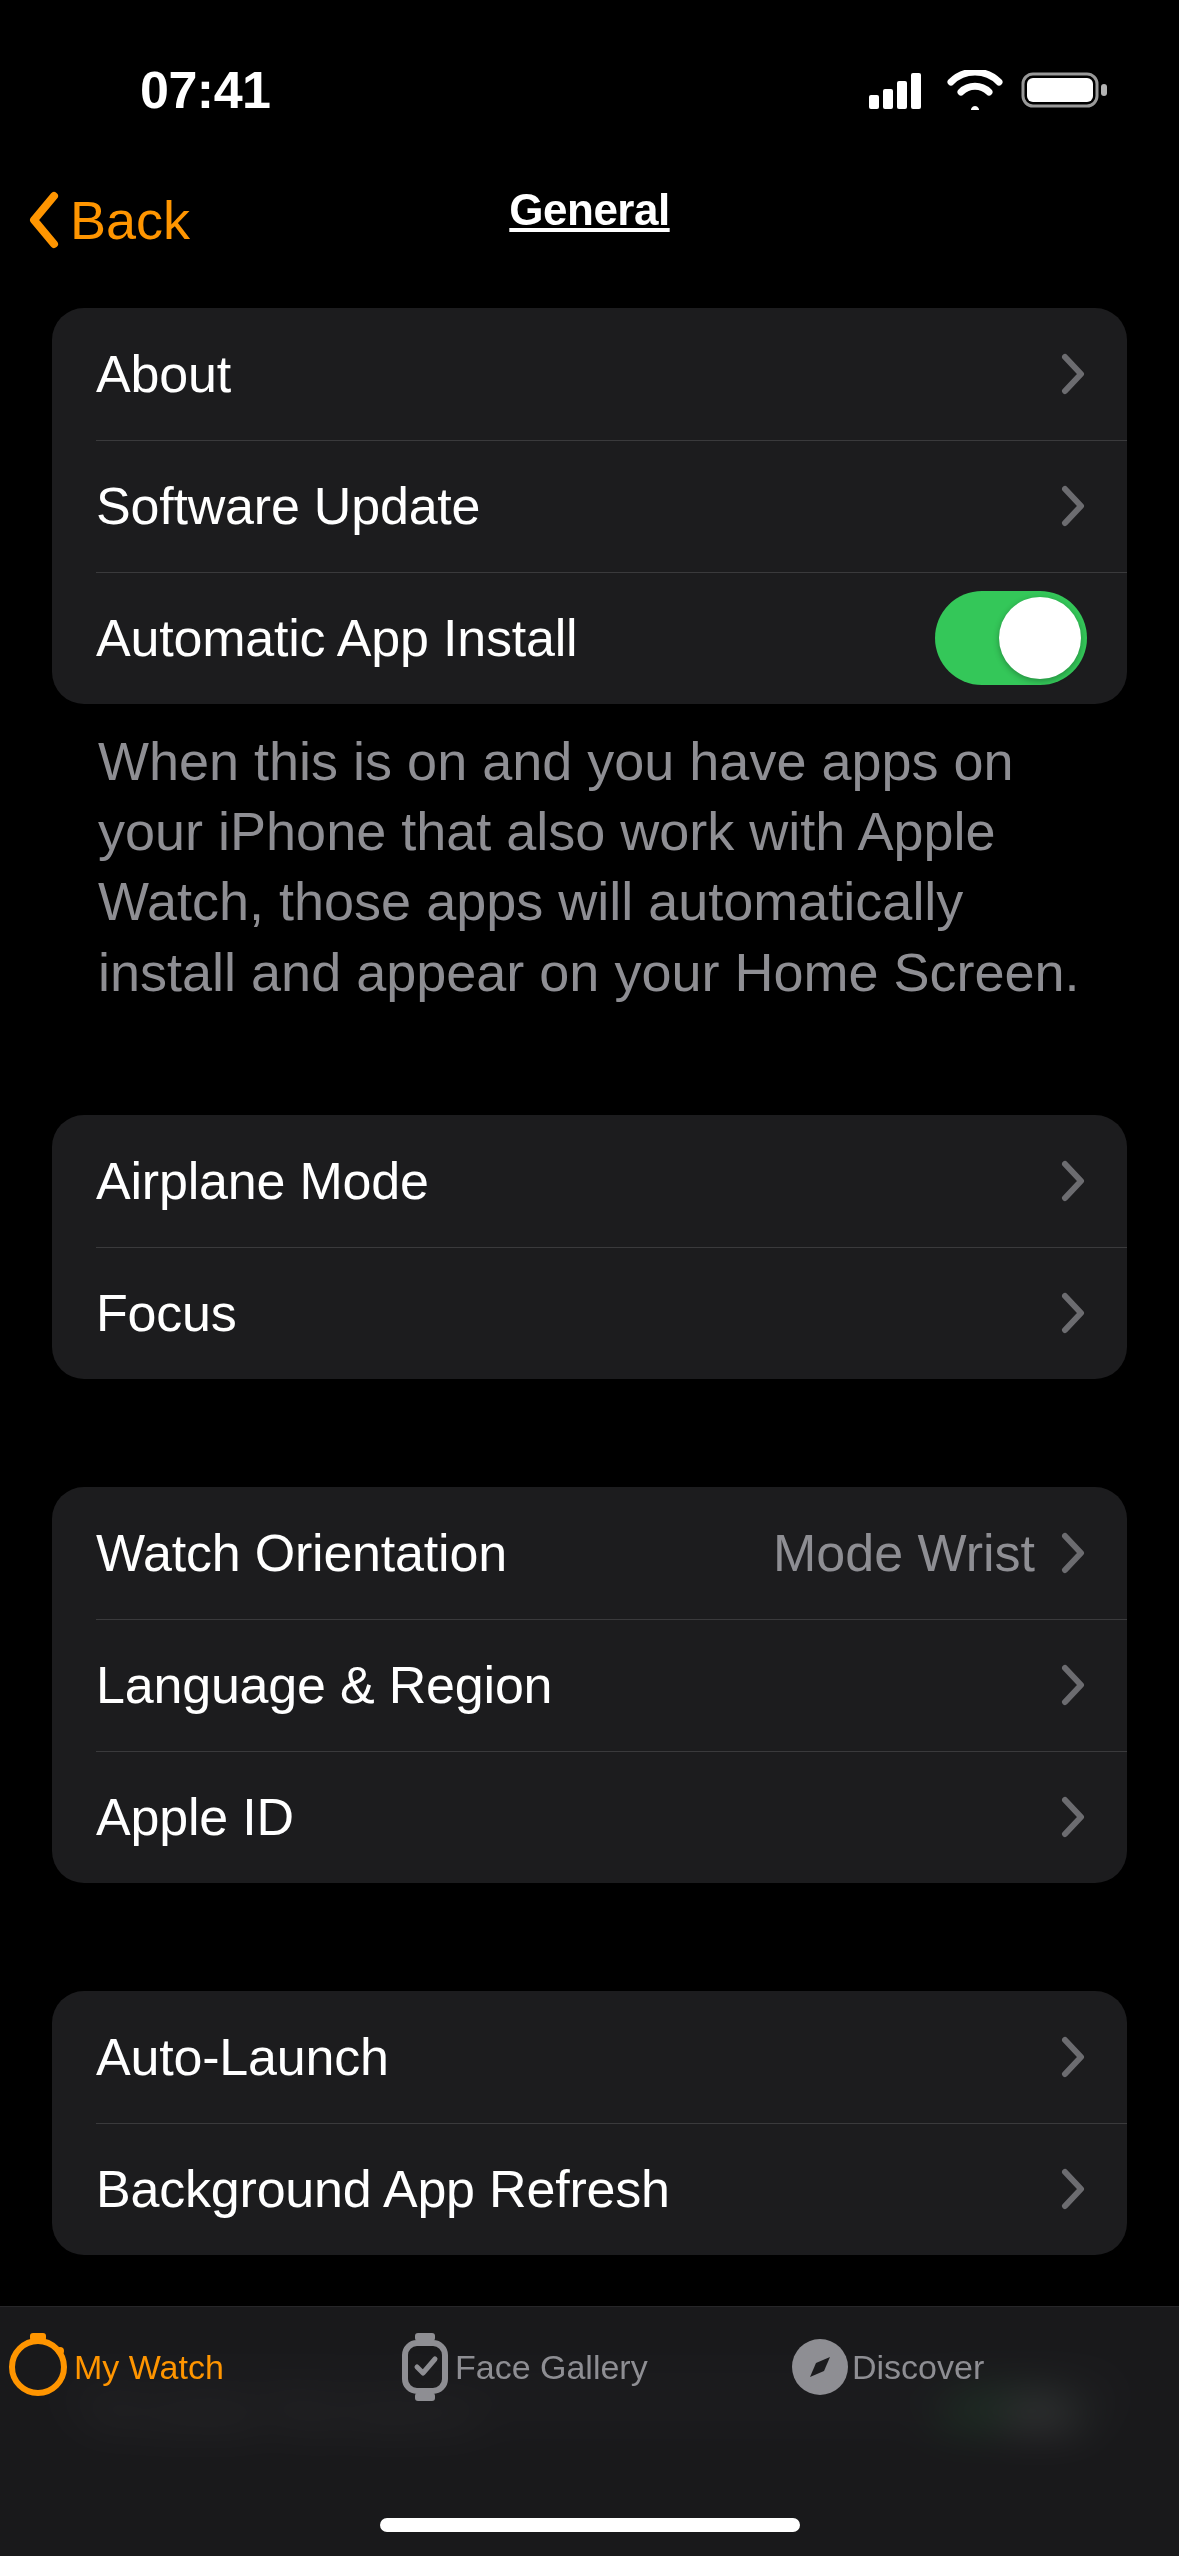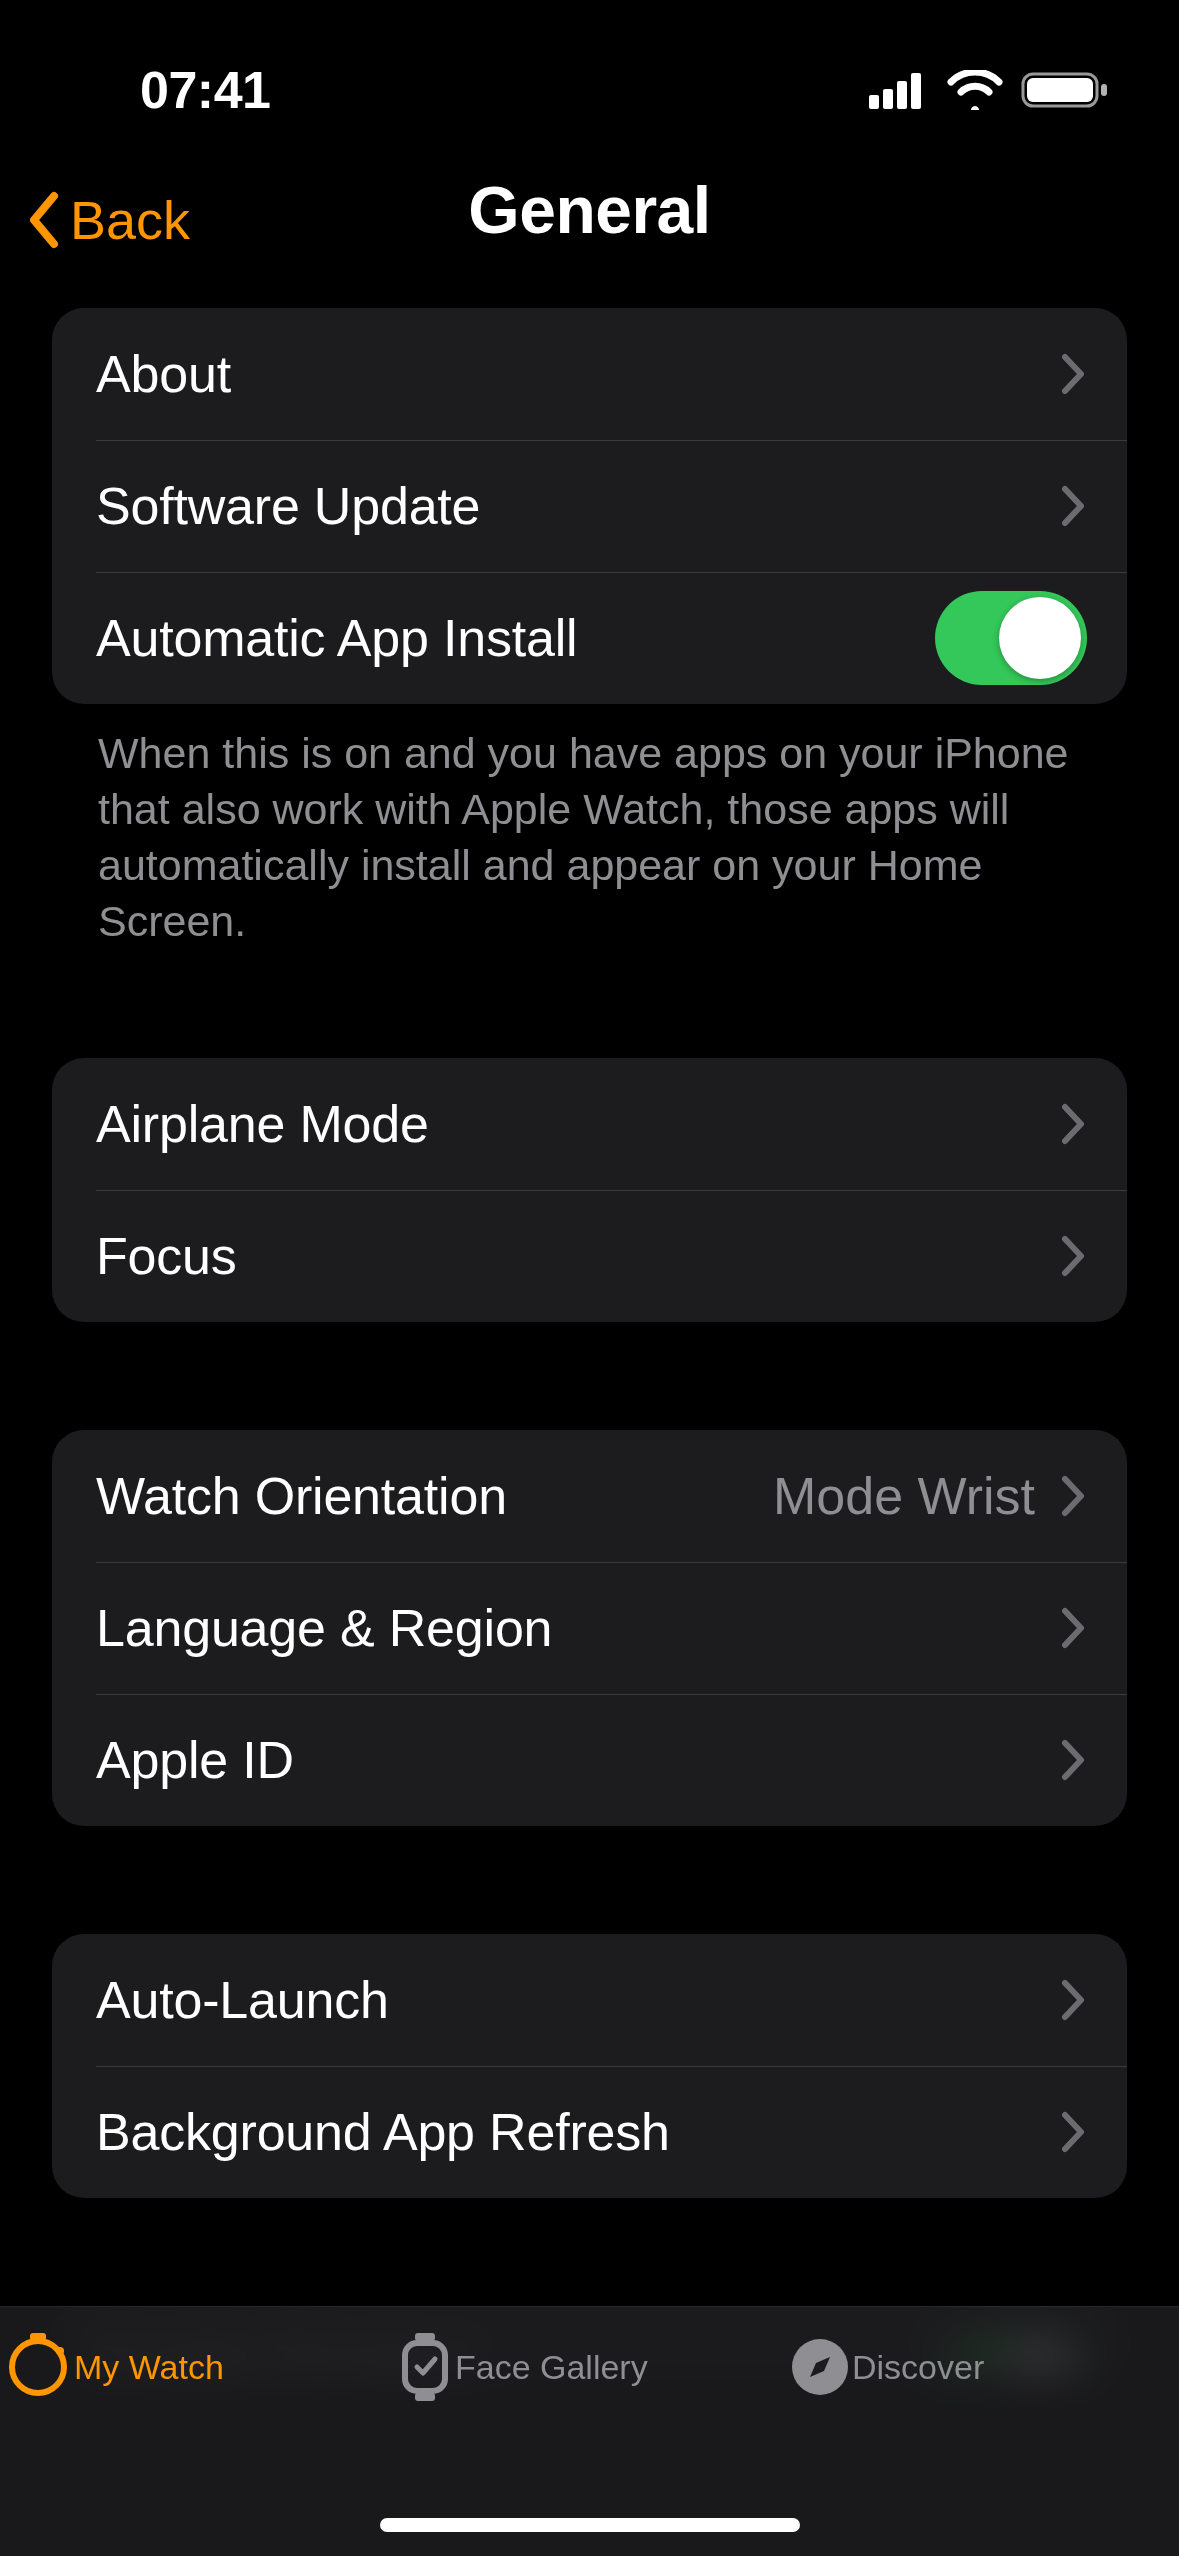--- a/index.html
+++ b/index.html
@@ -54,23 +54,24 @@
       left: 24px;
       display: flex;
       align-items: center;
       gap: 6px;
       color: #ff9500;
       font-size: 54px;
       margin-top: 19px;
     }
     .back-chevron svg { display: block; }
     .nav-title {
-      font-size: 66px;
+      font-size: 44px;
       font-weight: 600;
       letter-spacing: -0.5px;
+      text-decoration: underline;
     }
 
     
     .content {
       padding: 28px 52px 0 52px;
     }
 
     .group {
       background: #1c1c1e;
       border-radius: 32px;
@@ -138,21 +139,21 @@
       right: 6px;
       top: 6px;
       width: 82px;
       height: 82px;
       border-radius: 50%;
       background: #ffffff;
       box-shadow: 0 2px 6px rgba(0,0,0,0.3);
     }
 
     .footer-text {
-      font-size: 43px;
+      font-size: 54px;
       line-height: 1.3;
       color: #8e8e93;
       padding: 0 46px;
     }
 
     
     .partial-group {
       background: #1c1c1e;
       border-radius: 32px;
       overflow: hidden;

